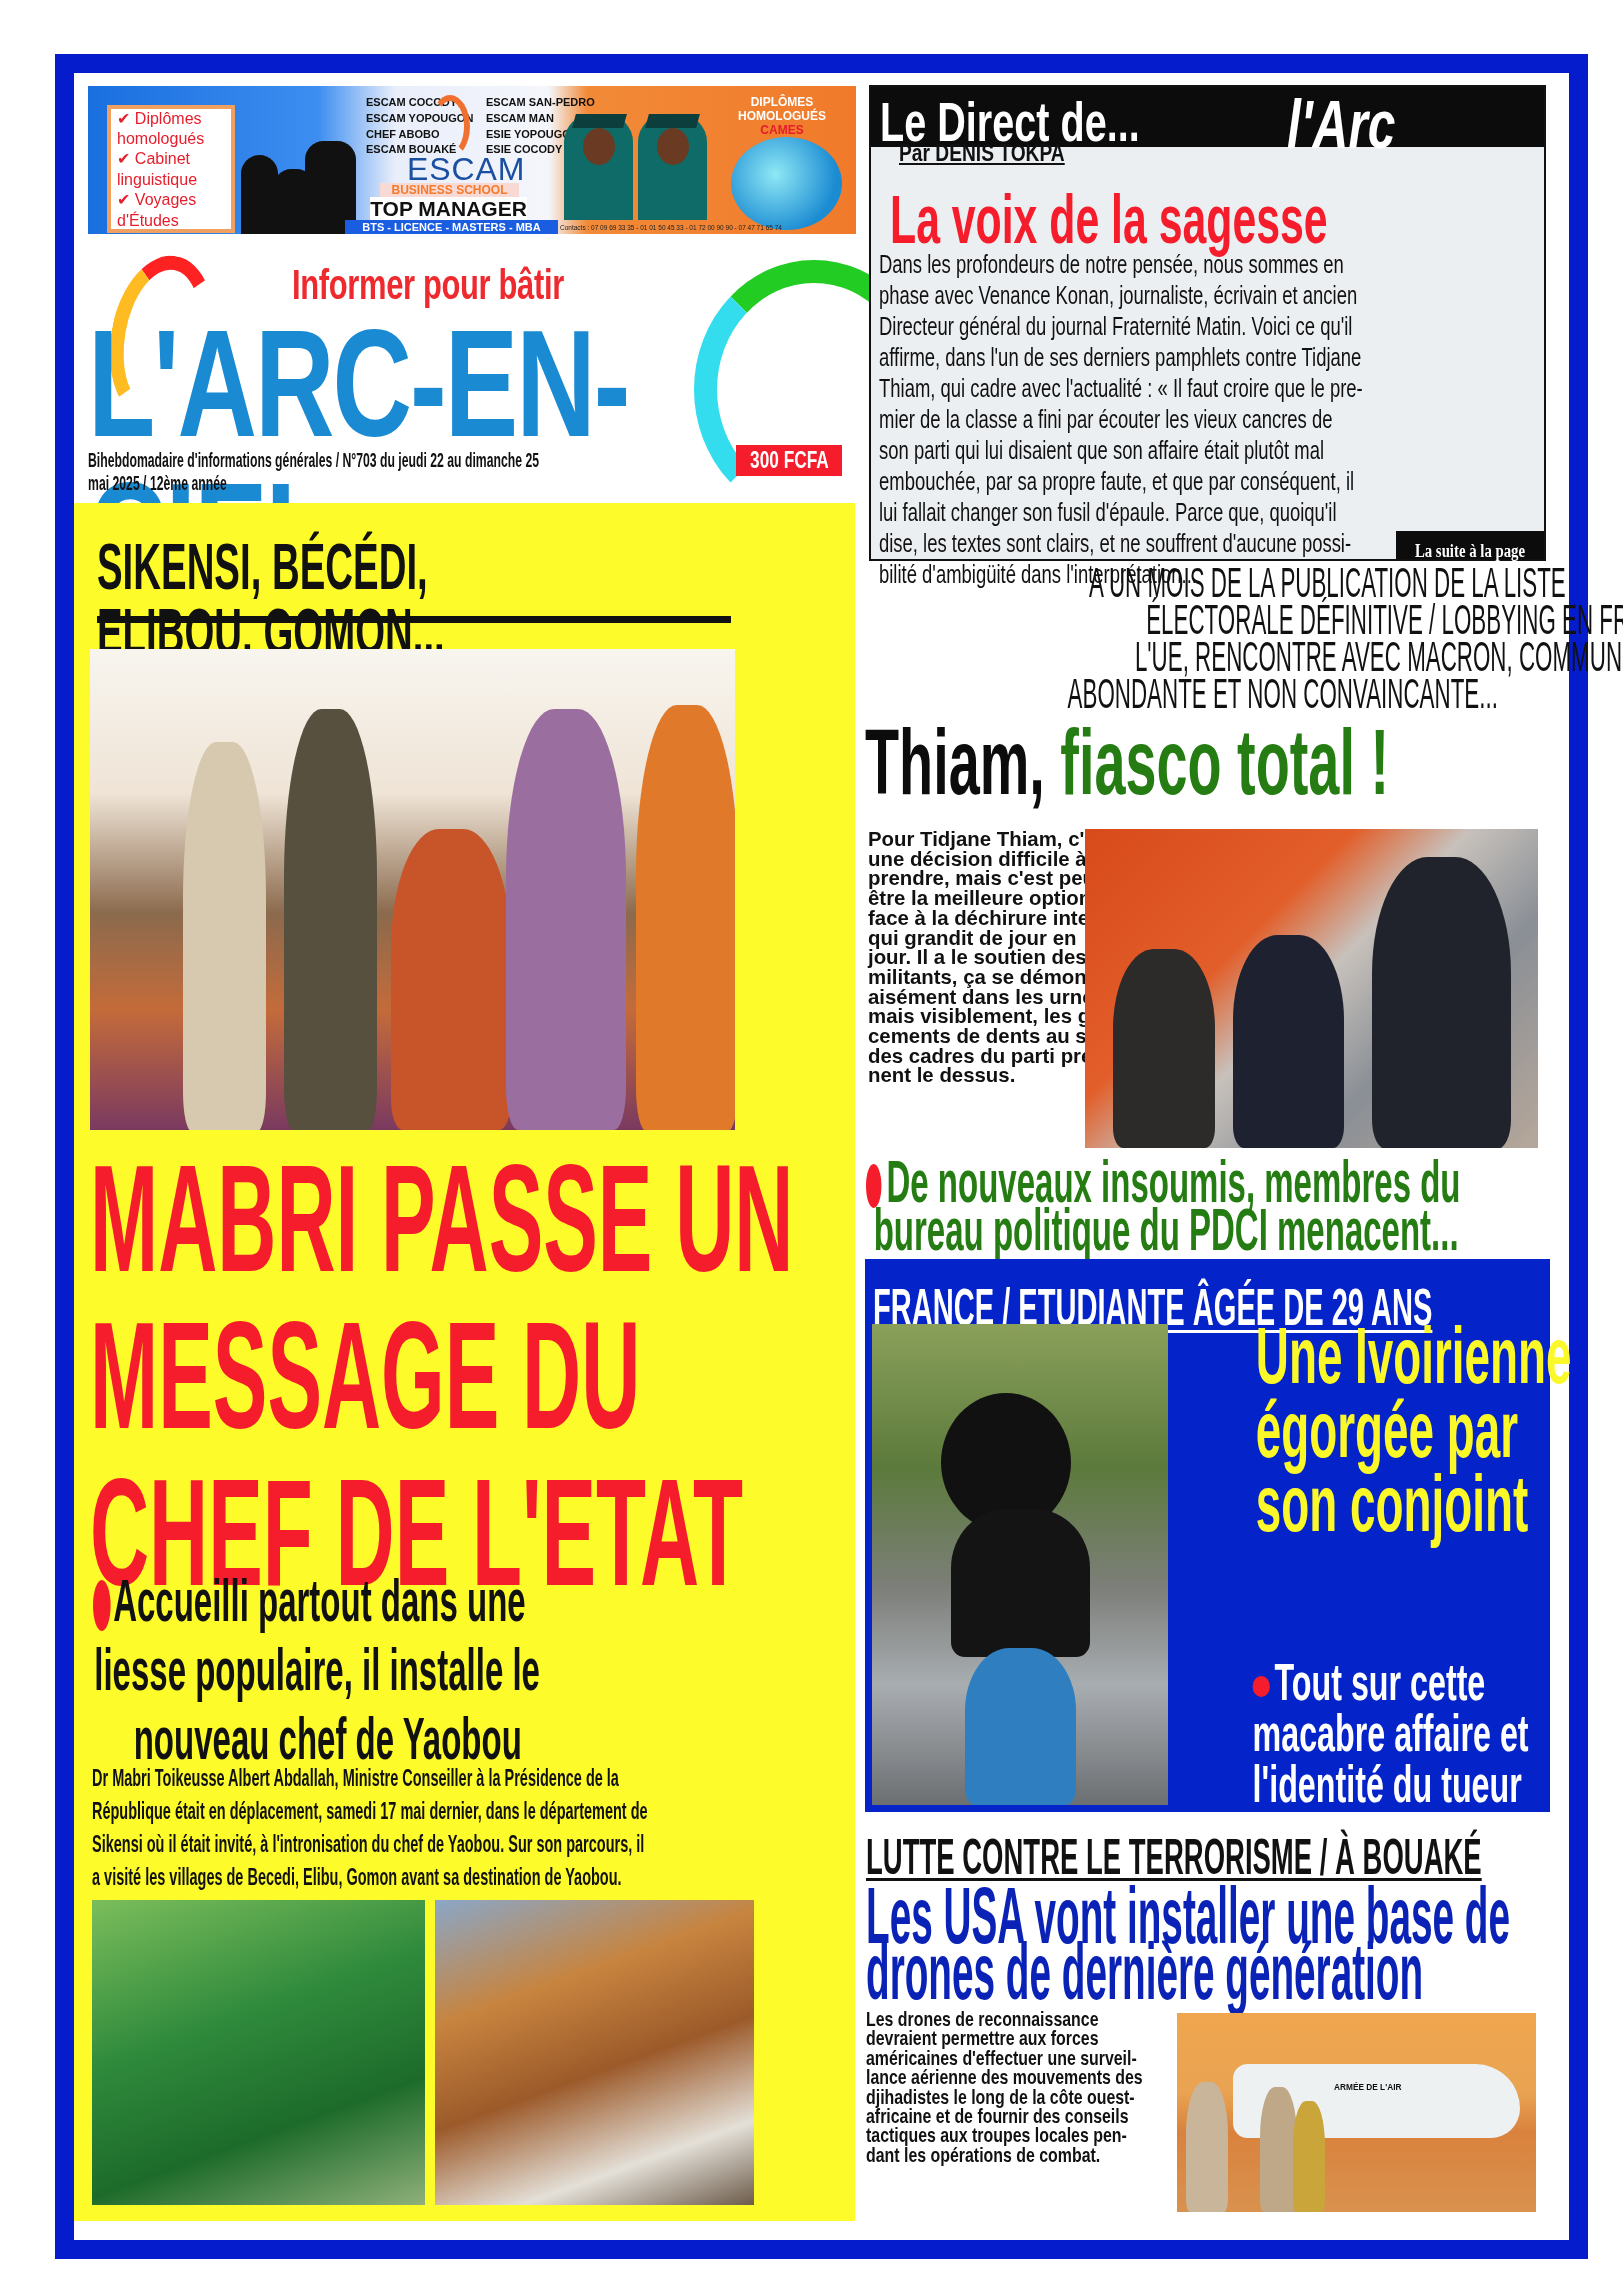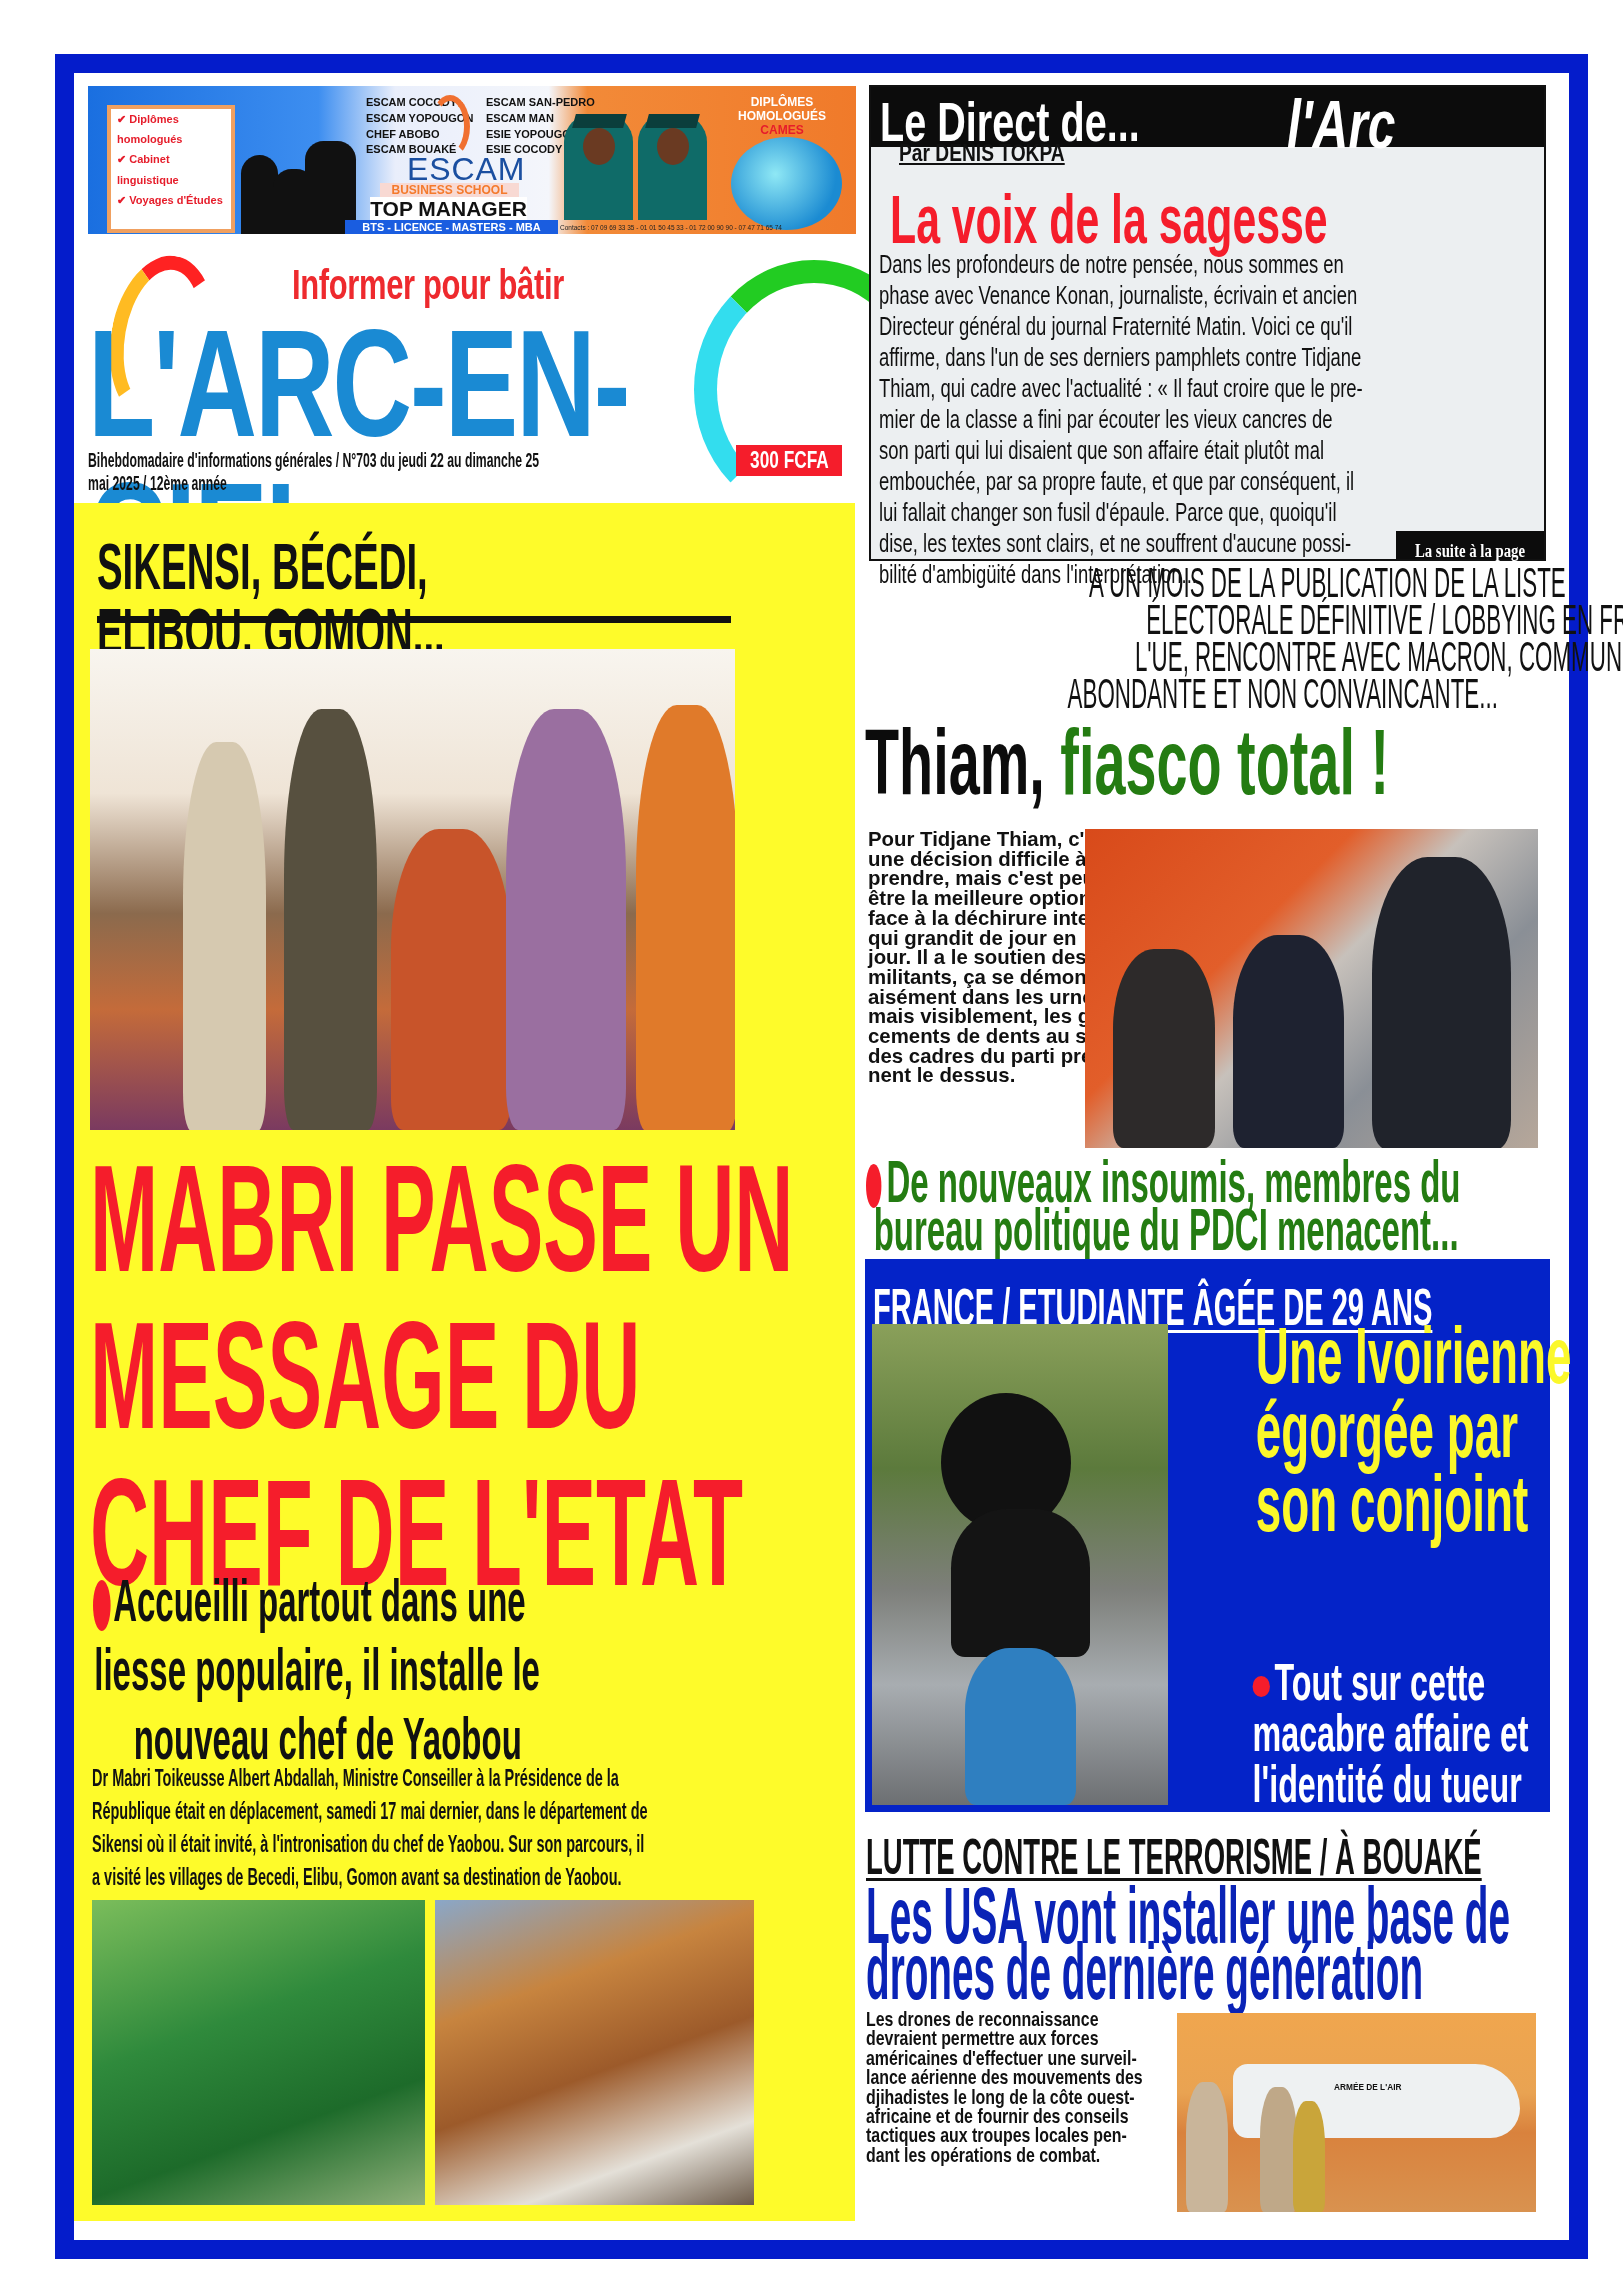--- a/index.html
+++ b/index.html
@@ -2,21 +2,21 @@
 <html style="font-size:7.4px"><head>
 <meta charset="utf-8">
 <style>
   html,body{margin:0;padding:0;background:#fff;}
   body{width:1623px;height:2295px;position:relative;overflow:hidden;font-family:"Liberation Sans",sans-serif;}
   .frame{position:absolute;left:55px;top:54px;width:1495px;height:2167px;border:19.4px solid #041ccb;background:#fff;}
   .abs{position:absolute;}
   
   .ad{left:88px;top:86px;width:768px;height:148px;background:linear-gradient(90deg,#1a6fe0 0%,#3d8ef0 30%,#e9eefb 40%,#f4f6fb 60%,#f28a38 65%,#f07a2a 100%);overflow:hidden;}
   .ad-box{position:absolute;left:18.5px;top:18.5px;width:120px;height:120px;background:#fff;border:4.6px solid #f0a060;}
-  .ad-check{font-size:11px;color:#e61d2b;font-weight:bold;line-height:20.4px;padding-left:6.5px;}
+  .ad-check{font-size:16px;color:#e61d2b;font-weight:normal;line-height:20.4px;padding-left:6.5px;}
   .ad-list{position:absolute;font-size:11px;font-weight:bold;color:#111;line-height:15.7px;}
   .ad-escam{position:absolute;left:319px;top:65px;font-size:32px;color:#1b4fa0;letter-spacing:0.9px;}
   .ad-logo{position:absolute;left:342px;top:9.3px;width:28px;height:51px;border:6.5px solid #f07030;border-radius:50%;border-left-color:transparent;border-bottom-color:transparent;}
   .ad-bs{position:absolute;left:292px;top:97px;width:139px;height:14px;background:#f8d9d3;color:#f47a2c;font-size:12px;font-weight:bold;text-align:center;line-height:14px;}
   .ad-tm{position:absolute;left:282px;top:111px;width:157px;height:23px;background:#fff;color:#111;font-size:21px;font-weight:bold;text-align:center;line-height:23px;}
   .ad-degrees{position:absolute;left:257px;top:134px;width:213px;height:14px;background:#1a5de0;color:#fff;font-size:11px;font-weight:bold;text-align:center;line-height:14px;}
   .ad-contact{position:absolute;left:472px;top:135px;width:296px;height:13px;color:#222;font-size:6.5px;line-height:13px;overflow:hidden;}
   .ad-grads{position:absolute;left:467px;top:9.3px;width:167px;height:125px;}
   .grad{position:absolute;bottom:0;width:69px;height:106px;background:#0f6b68;border-radius:28px 28px 0 0;}
   .grad .face{position:absolute;left:18.5px;top:14px;width:32px;height:37px;background:#6a3a22;border-radius:50%;}

